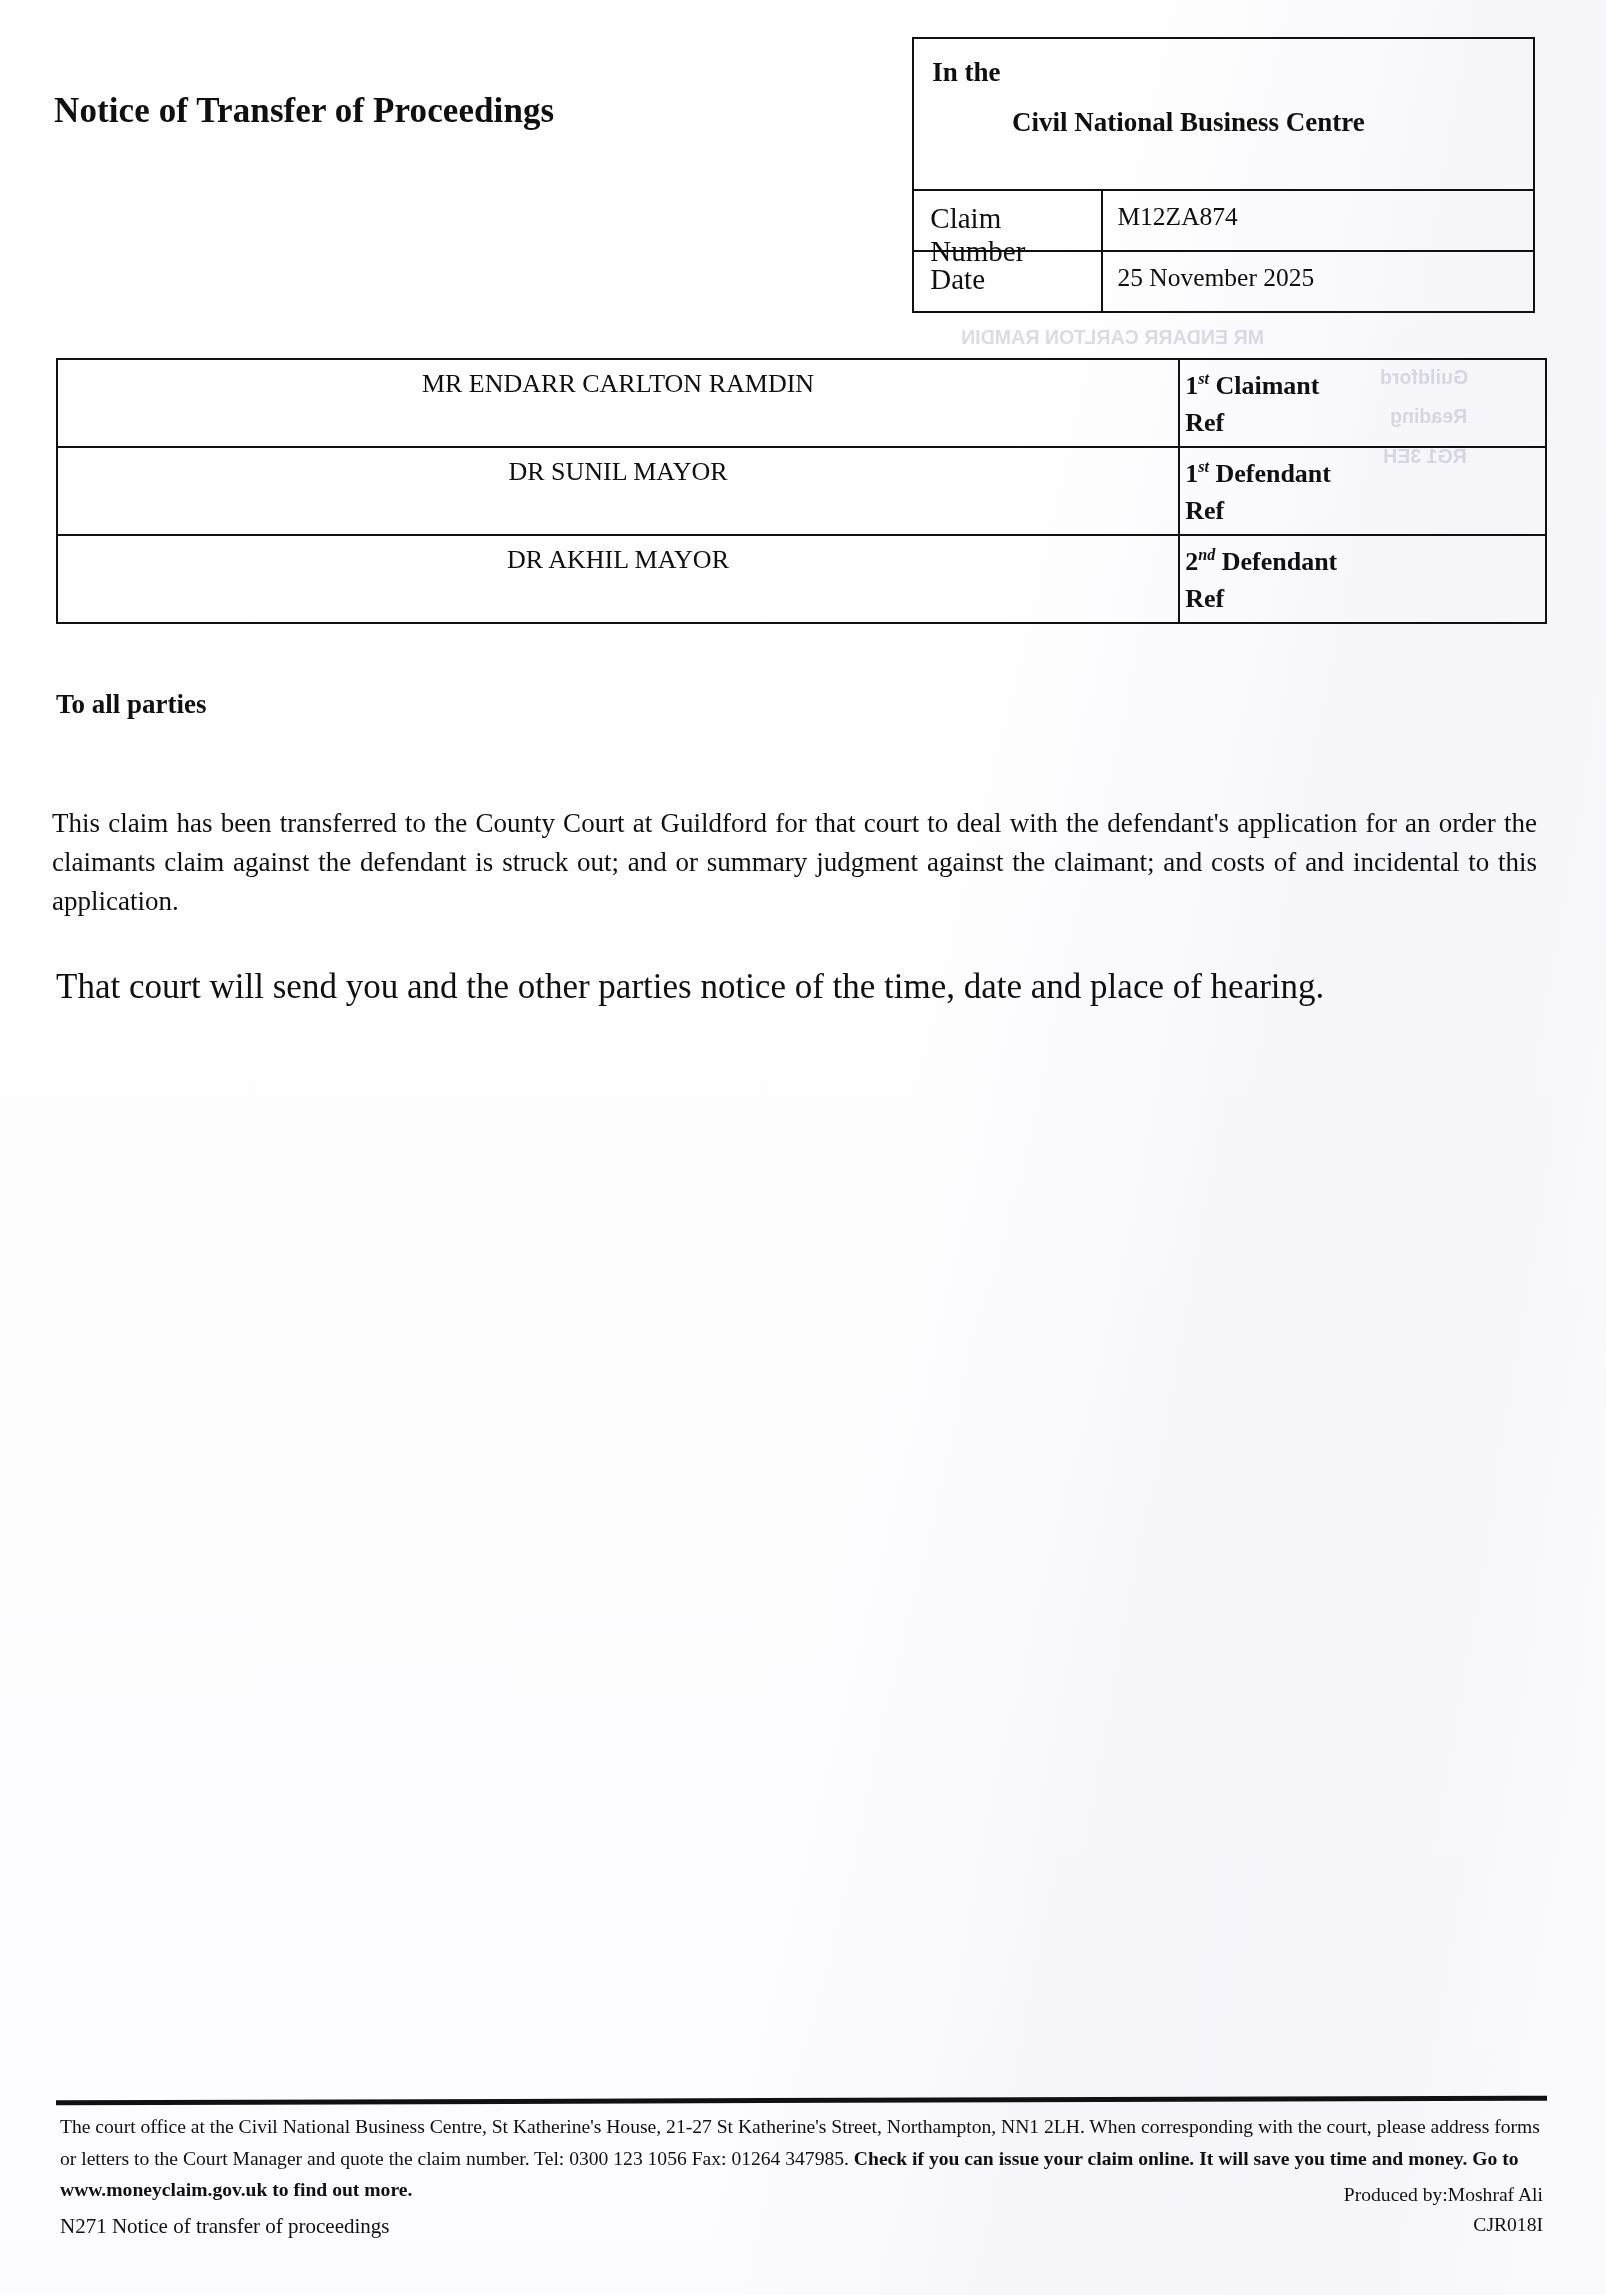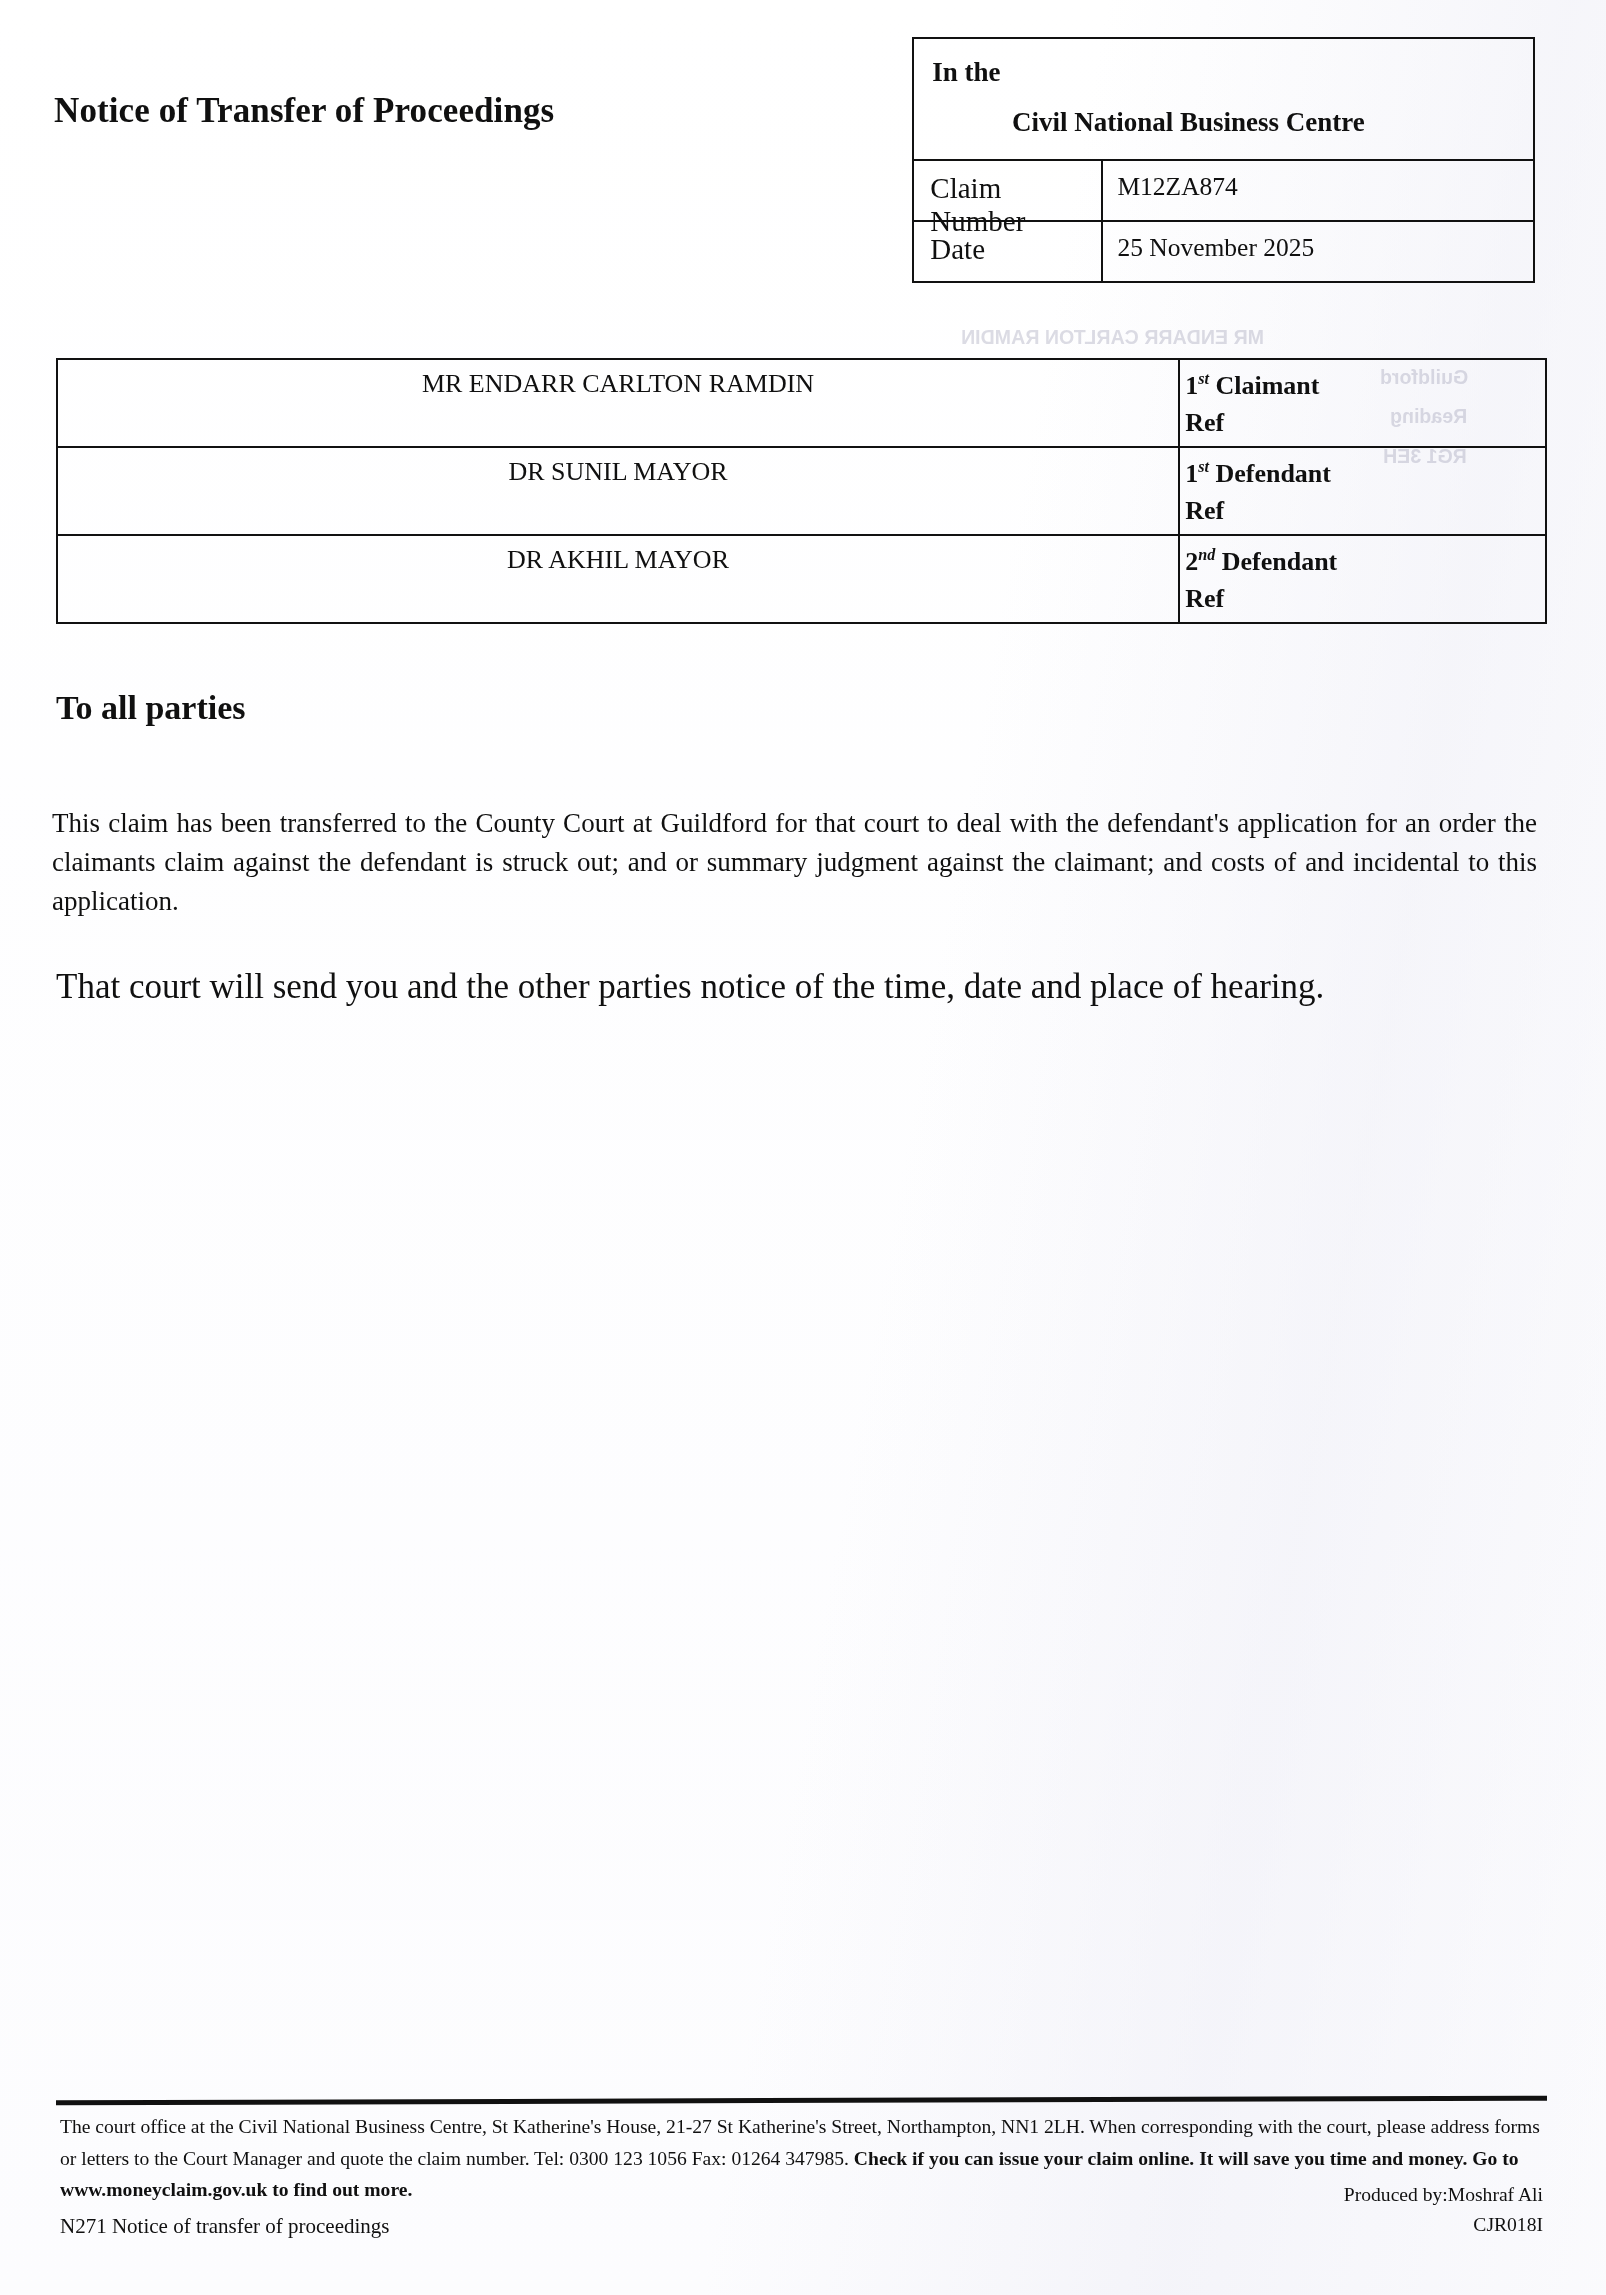--- a/index.html
+++ b/index.html
@@ -53,21 +53,21 @@
 
   .court-box {
     position: absolute;
     left: 912px;
     top: 37px;
     width: 623px;
     border: 2.6px solid #111;
     box-sizing: border-box;
   }
   .court-box .cb-head {
-    height: 120px;
+    height: 150px;
     position: relative;
     box-sizing: border-box;
   }
   .cb-inthe {
     position: absolute;
     left: 18.3px;
     top: 18.3px;
     font-size: 27px;
     font-weight: bold;
   }
@@ -137,21 +137,21 @@
     vertical-align: super;
     line-height: 0;
     font-style: italic;
   }
 
   
   .to-all {
     position: absolute;
     left: 56px;
     top: 689px;
-    font-size: 34px;
+    font-size: 27px;
     font-weight: bold;
   }
   .body-p1 {
     position: absolute;
     left: 52px;
     top: 777px;
     width: 1485px;
     font-size: 27px;
     line-height: 1.44;
     text-align: justify;

